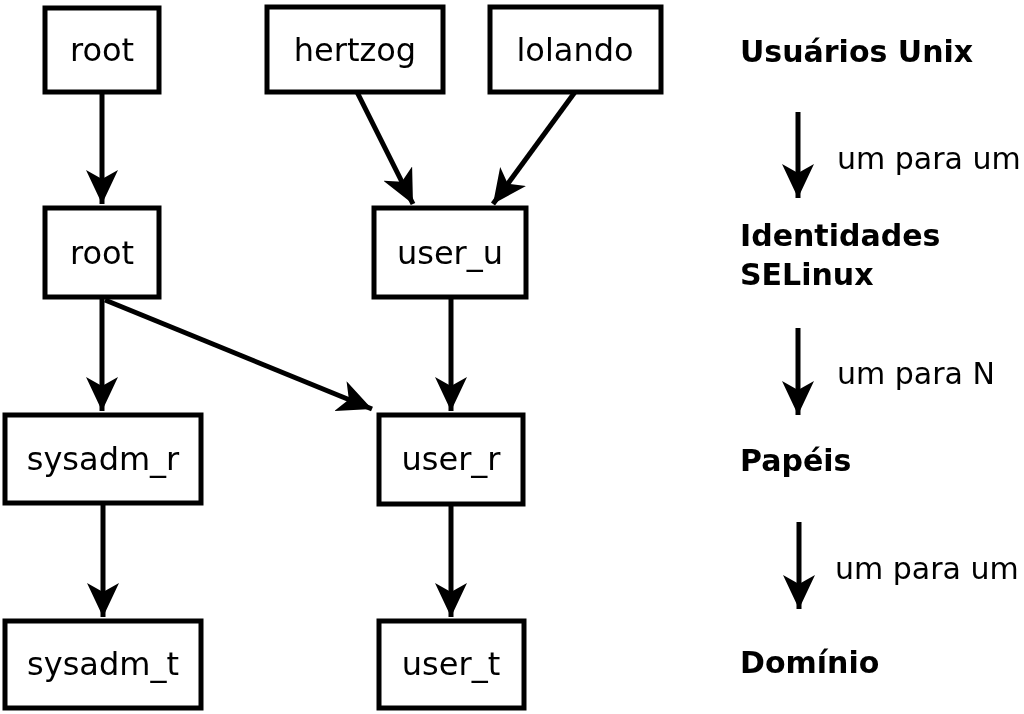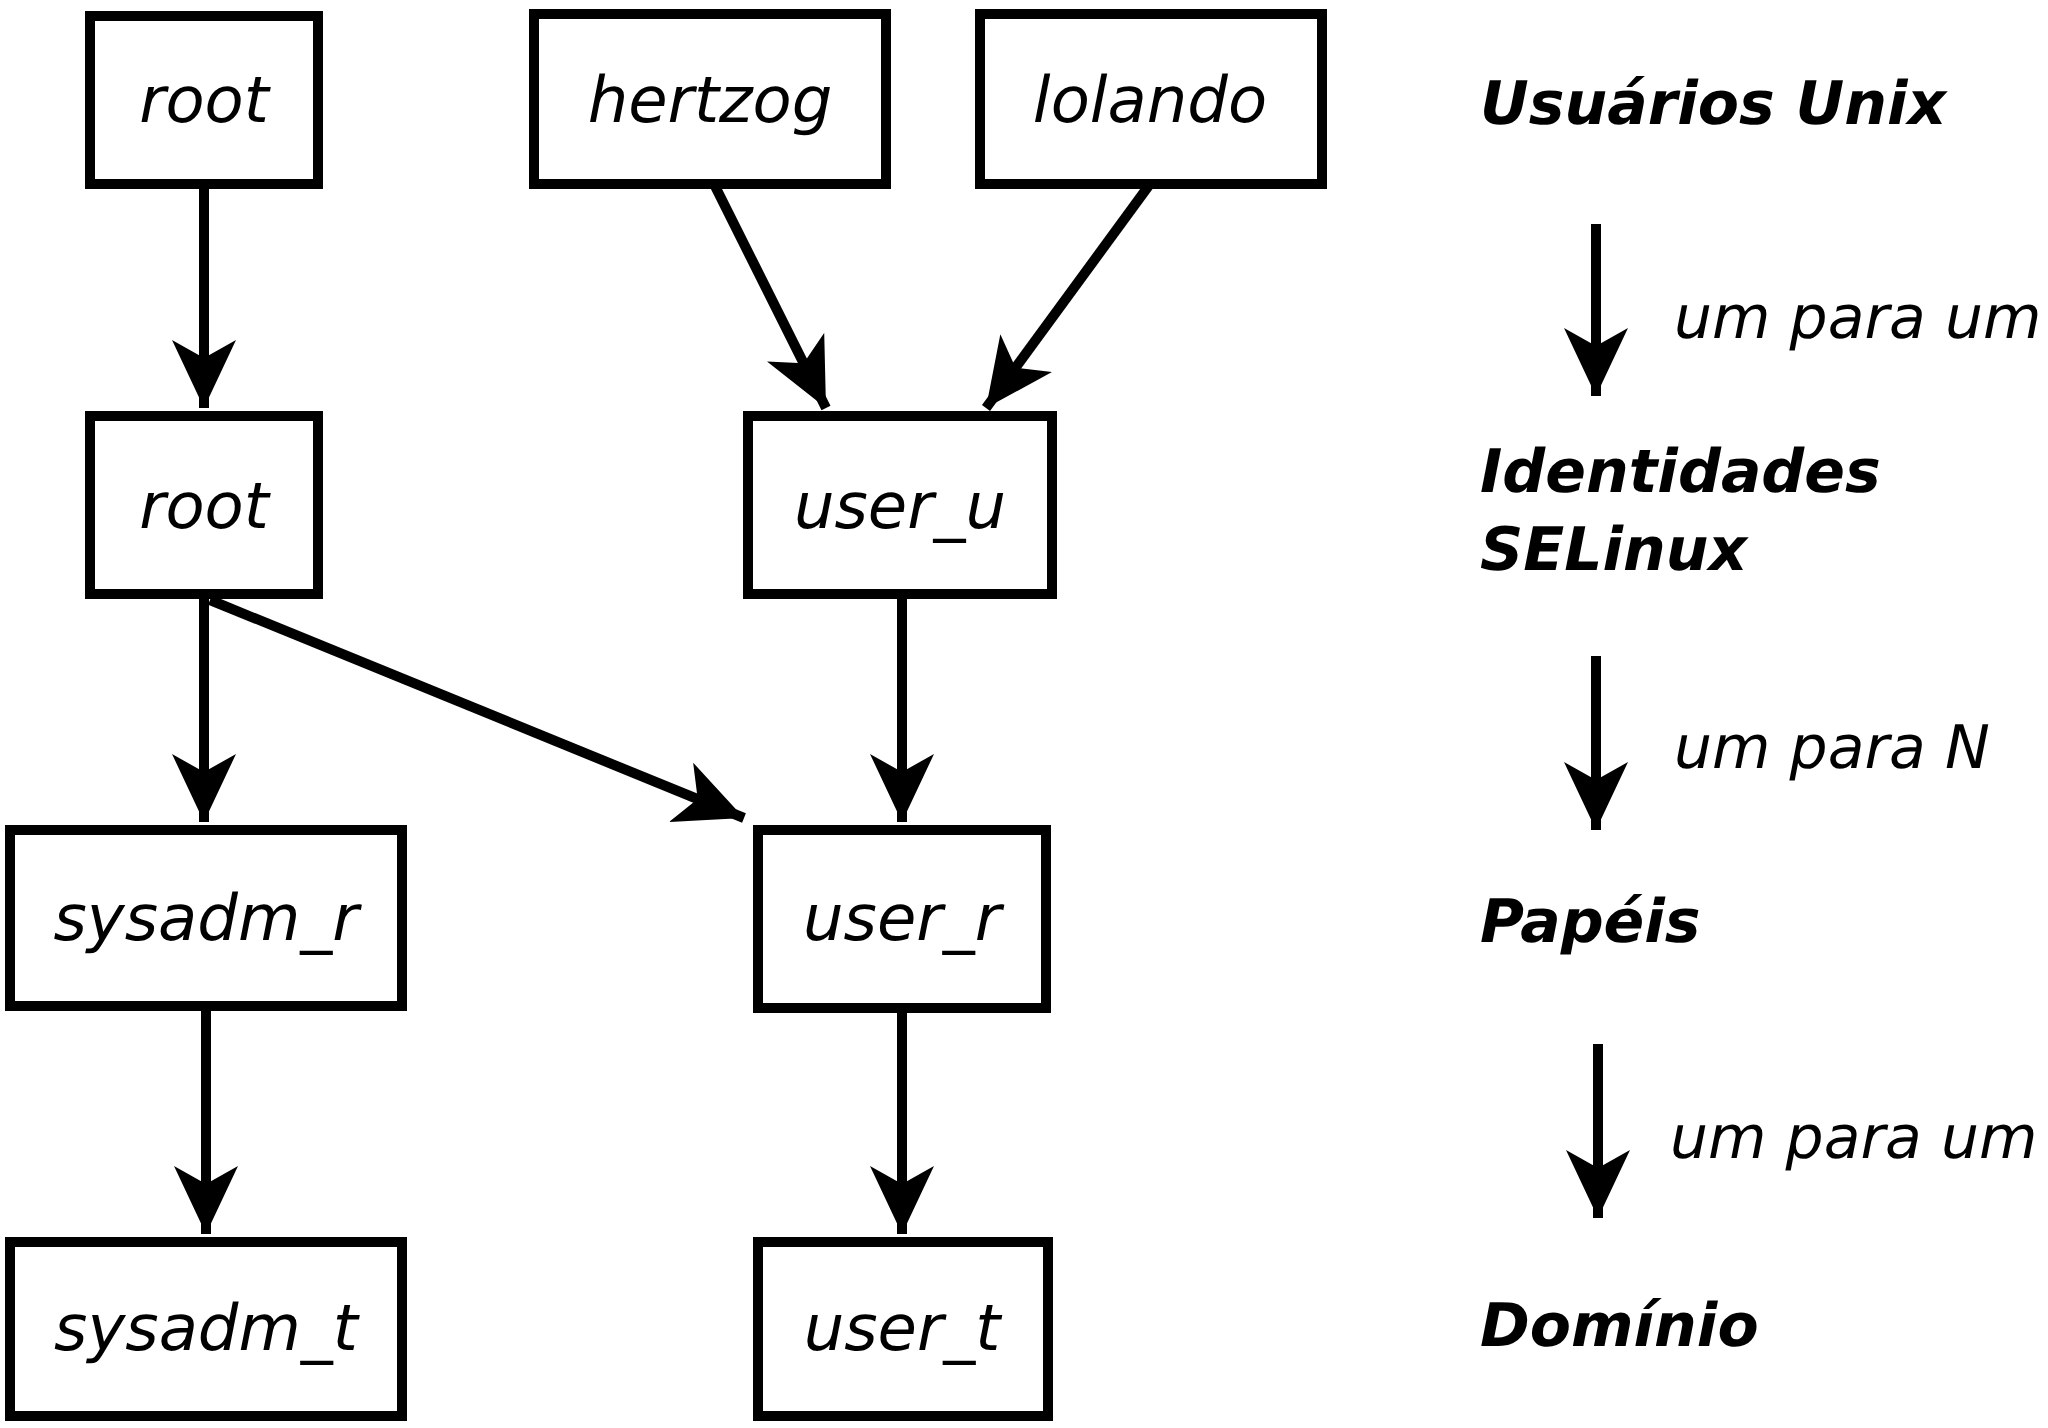--- a/index.html
+++ b/index.html
@@ -9,21 +9,20 @@
     width: 1024px;
     height: 714px;
     overflow: hidden;
     font-family: "DejaVu Sans", "Liberation Sans", sans-serif;
   }
   .stage {
     position: relative;
     width: 1024px;
     height: 714px;
     background: #ffffff;
-    font-style: italic;
   }
   svg { display: block; }
   .node-rect {
     fill: #ffffff;
     stroke: #000000;
     stroke-width: 5;
   }
   .edge {
     stroke: #000000;
     stroke-width: 5;

